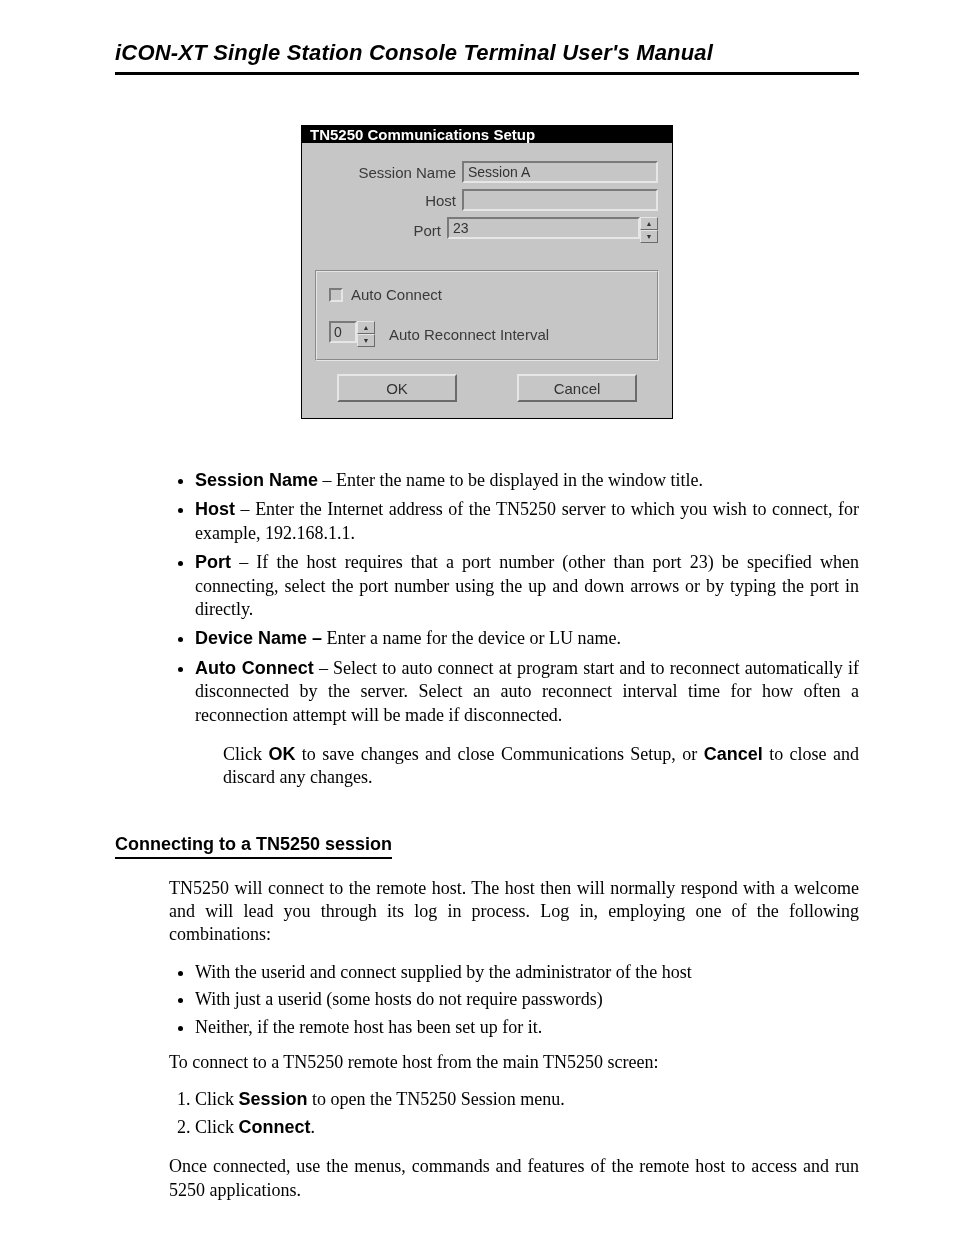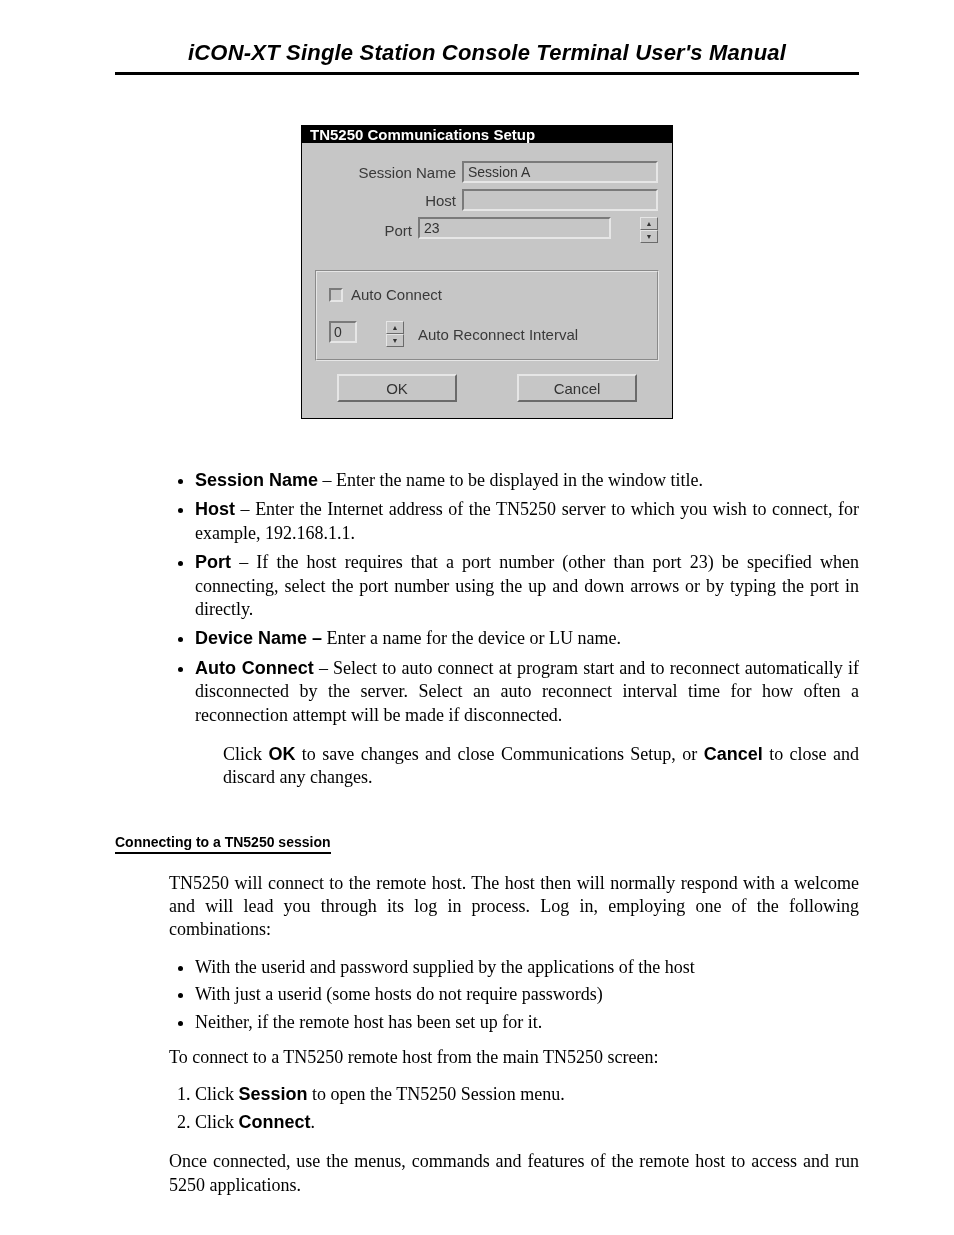--- a/index.html
+++ b/index.html
@@ -15,21 +15,20 @@
   }
   .header-title {
     font-family: Arial, Helvetica, sans-serif;
     font-weight: bold;
     font-size: 22px;
     font-style: italic;
     padding-bottom: 6px;
     border-bottom: 3px solid #000;
     margin-bottom: 50px;
     letter-spacing: 0.2px;
-    text-align: center;
   }
   .dialog-wrap {
     display: flex;
     justify-content: center;
     margin-bottom: 50px;
   }
   .dialog {
     width: 370px;
     border: 1px solid #000;
     background: #c6c6c6;
@@ -69,21 +68,20 @@
     background: #c6c6c6;
     font-size: 14px;
     padding: 8px 4px;
     color: #333;
     box-sizing: border-box;
     font-family: Tahoma, Arial, sans-serif;
   }
   .spin-wrap {
     display: flex;
     align-items: stretch;
-    gap: 29px;
   }
   .spin-btns {
     display: flex;
     flex-direction: column;
     margin-left: 0;
   }
   .spin-btn {
     width: 16px;
     height: 11px;
     border-top: 1px solid #e6e6e6;
@@ -197,21 +195,21 @@
   ol.steps {
     padding-left: 26px;
     margin: 4px 0 16px 0;
   }
   ol.steps li { margin-bottom: 4px; }
   .para { margin: 0 0 14px 0; text-align: justify; }
   .bold-sans { font-family: Arial, Helvetica, sans-serif; font-weight: bold; }
   .section-heading {
     font-family: Arial, Helvetica, sans-serif;
     font-weight: bold;
-    font-size: 14px;
+    font-size: 18px;
     border-bottom: 2px solid #000;
     display: inline-block;
     padding-bottom: 2px;
     margin: 30px 0 18px 0;
   }
 </style>
 </head>
 <body>
 
 <div class="page">
@@ -288,21 +286,21 @@
     <p class="para" style="margin-left:-54px; padding-left:54px; text-indent:-54px; margin-left:0; text-indent:0;">
       <span>Click </span><span class="bold-sans">OK</span><span> to save changes and close Communications Setup, or </span><span class="bold-sans">Cancel</span><span> to close and discard any changes.</span>
     </p>
   </div>
 
   <div class="section-heading">Connecting to a TN5250 session</div>
 
   <div class="body-text">
     <p class="para">TN5250 will connect to the remote host. The host then will normally respond with a welcome and will lead you through its log in process. Log in, employing one of the following combinations:</p>
     <ul class="sub-list">
-      <li>With the userid and password supplied by the applications of the host</li>
+      <li>With the userid and connect supplied by the administrator of the host</li>
       <li>With just a userid (some hosts do not require passwords)</li>
       <li>Neither, if the remote host has been set up for it.</li>
     </ul>
     <p class="para">To connect to a TN5250 remote host from the main TN5250 screen:</p>
     <ol class="steps">
       <li>
         <span>Click </span><span class="bold-sans">Session</span><span> to open the TN5250 Session menu.</span>
       </li>
       <li>
         <span>Click </span><span class="bold-sans">Connect</span><span>.</span>

